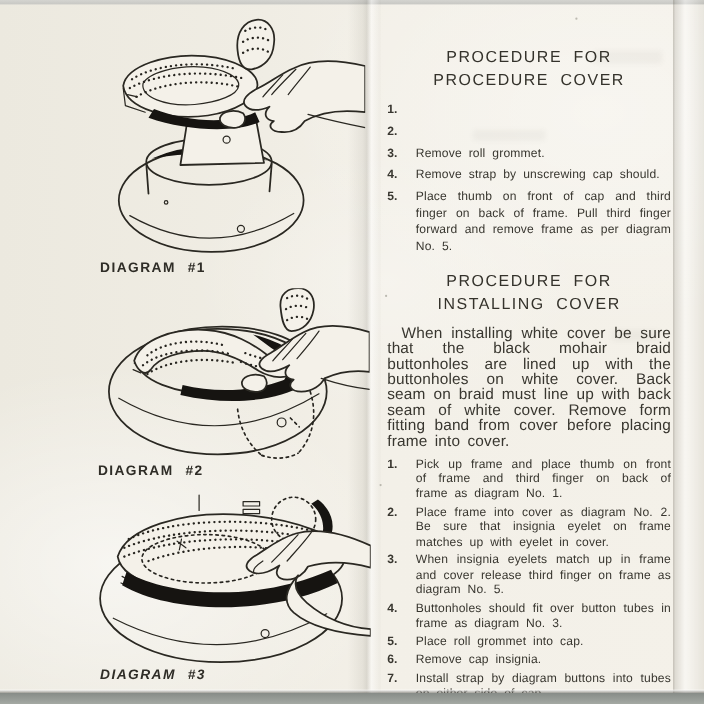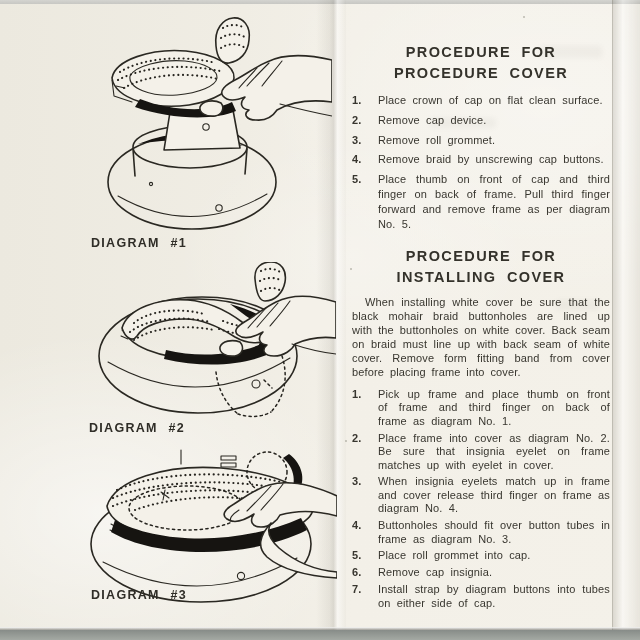--- a/index.html
+++ b/index.html
@@ -23,39 +23,39 @@
     background:linear-gradient(90deg,rgba(110,105,90,0) 0%,rgba(110,105,90,0.10) 45%,rgba(70,66,55,0.14) 58%,rgba(255,255,255,0.45) 72%,rgba(110,105,90,0.04) 100%);}
   .crease-right{position:absolute;left:612px;top:0;width:28px;height:640px;
     background:linear-gradient(90deg,rgba(90,86,74,0.16),rgba(255,255,255,0.40) 35%,rgba(110,105,90,0.10) 100%);
     border-left:1px solid rgba(90,85,72,0.28);}
   .ghost{position:absolute;background:#6a675e;opacity:0.055;filter:blur(2.5px);border-radius:2px;}
   .speck{position:absolute;background:#8d8a7f;border-radius:50%;opacity:0.55;}
 
   
   .col{position:absolute;left:352px;width:258px;}
   .section{position:absolute;left:0;width:258px;}
-  .hd{text-align:center;font-size:14.5px;font-weight:700;letter-spacing:1.4px;
+  .hd{text-align:center;font-size:14.5px;font-weight:400;letter-spacing:1.4px;
     word-spacing:5px;line-height:21px;color:#34322b;}
-  .intro{margin:7px 0 0 0;font-size:11px;line-height:14px;text-align:justify;
+  .intro{margin:7px 0 0 0;font-size:14px;line-height:14px;text-align:justify;
     text-indent:13px;word-spacing:2.6px;letter-spacing:0.15px;}
   .steps{margin-top:9px;}
   .step{display:flex;font-size:11px;margin-bottom:4px;word-spacing:3px;letter-spacing:0.15px;}
   .sec-removing .step{line-height:14.8px;margin-bottom:5px;}
   .sec-installing .step{line-height:13.4px;margin-bottom:3.5px;}
   .step .num{width:26px;flex:none;font-weight:600;}
   .step .txt{flex:1;text-align:justify;}
 
   
   .fig{position:absolute;}
   .fig svg{display:block;}
   .dlabel{position:absolute;font-size:12.5px;font-weight:700;letter-spacing:1.3px;
     word-spacing:6px;color:#2f2d27;}
   .lbl1{left:91px;top:236px;}
   .lbl2{left:89px;top:421px;}
-  .lbl3{left:91px;top:588px;}
+  .lbl3{left:91px;top:606px;font-style:italic;}
   .ln{fill:none;stroke:#2a2822;stroke-width:1.6;stroke-linecap:round;stroke-linejoin:round;}
   .lnthin{fill:none;stroke:#2a2822;stroke-width:1.1;stroke-linecap:round;stroke-linejoin:round;}
   .paperfill{fill:#f4f1e9;stroke:#2a2822;stroke-width:1.6;stroke-linejoin:round;stroke-linecap:round;}
   .dark{fill:#161411;stroke:none;}
   .dots{fill:none;stroke:#26241f;stroke-width:2.1;stroke-dasharray:0.1 4.6;stroke-linecap:round;}
   .dash{fill:none;stroke:#26241f;stroke-width:1.5;stroke-dasharray:2.2 3.4;stroke-linecap:round;}
 </style>
 </head>
 <body>
 
@@ -198,36 +198,34 @@
 
     <div class="section sec-removing" style="top:42px;">
       <div class="hd">
         <div>PROCEDURE FOR</div>
         <div>PROCEDURE COVER</div>
       </div>
       <div class="steps">
 
           <div class="step">
             <span class="num">1.</span>
-            <span class="txt">Place crown of cap on flat clean surface.</span>
           </div>
 
           <div class="step">
             <span class="num">2.</span>
-            <span class="txt">Remove cap device.</span>
           </div>
 
           <div class="step">
             <span class="num">3.</span>
             <span class="txt">Remove roll grommet.</span>
           </div>
 
           <div class="step">
             <span class="num">4.</span>
-            <span class="txt">Remove braid by unscrewing cap buttons.</span>
+            <span class="txt">Remove strap by unscrewing cap should.</span>
           </div>
 
           <div class="step">
             <span class="num">5.</span>
             <span class="txt">Place thumb on front of cap and third finger on back of frame. Pull third finger forward and remove frame as per diagram No. 5.</span>
           </div>
         </div>
     </div>
 
     <div class="section sec-installing" style="top:246px;">
@@ -243,21 +241,21 @@
             <span class="txt">Pick up frame and place thumb on front of frame and third finger on back of frame as diagram No. 1.</span>
           </div>
 
           <div class="step">
             <span class="num">2.</span>
             <span class="txt">Place frame into cover as diagram No. 2. Be sure that insignia eyelet on frame matches up with eyelet in cover.</span>
           </div>
 
           <div class="step">
             <span class="num">3.</span>
-            <span class="txt">When insignia eyelets match up in frame and cover release third finger on frame as diagram No. 4.</span>
+            <span class="txt">When insignia eyelets match up in frame and cover release third finger on frame as diagram No. 5.</span>
           </div>
 
           <div class="step">
             <span class="num">4.</span>
             <span class="txt">Buttonholes should fit over button tubes in frame as diagram No. 3.</span>
           </div>
 
           <div class="step">
             <span class="num">5.</span>
             <span class="txt">Place roll grommet into cap.</span>

